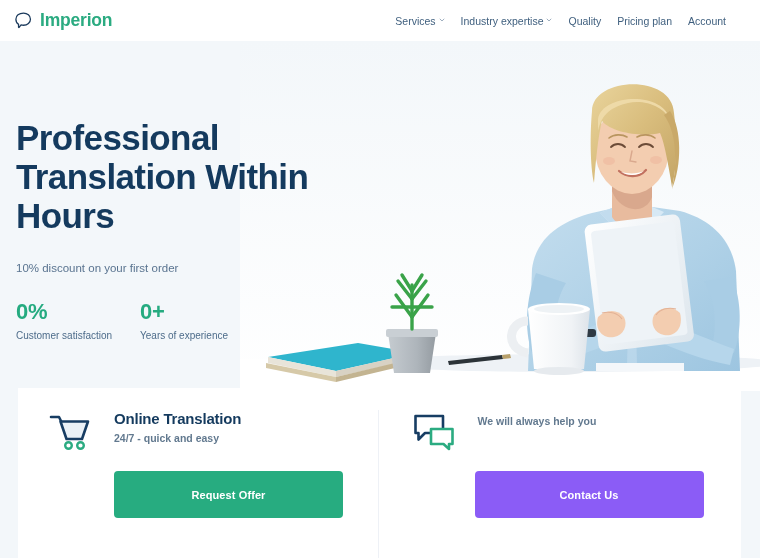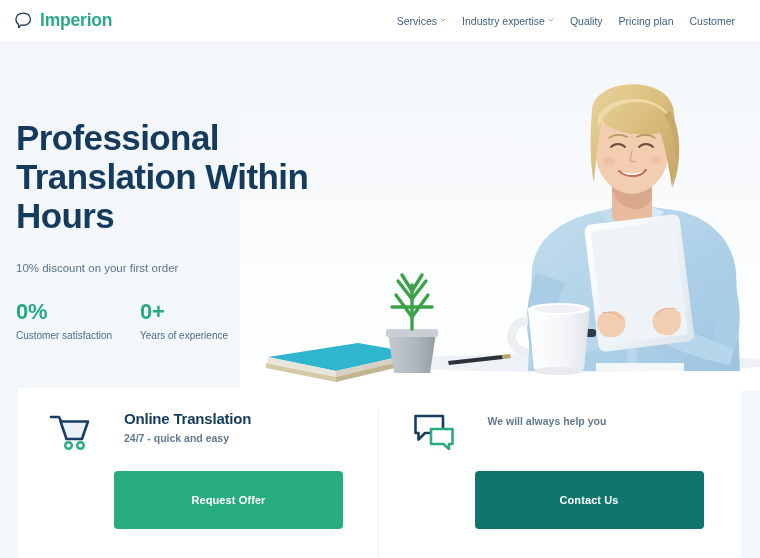--- a/index.html
+++ b/index.html
@@ -16,21 +16,21 @@
     color: #1b3a5c;
     -webkit-font-smoothing: antialiased;
   }
 
   
   .header {
     height: 41px;
     background: #ffffff;
     display: flex;
     align-items: center;
-    padding: 0 25px 0 14px;
+    padding: 0 34px 0 14px;
     position: relative;
     z-index: 20;
   }
 
   .brand {
     display: flex;
     align-items: center;
     gap: 7px;
     cursor: pointer;
   }
@@ -195,21 +195,21 @@
   }
 
   .card + .card {
     border-left: 1px solid #eef1f6;
     padding-left: 33px;
   }
 
   .card-head {
     display: flex;
     align-items: flex-start;
-    gap: 32px;
+    gap: 22px;
   }
 
   .card-icon {
     width: 44px;
     height: 40px;
     flex: none;
     margin-top: 2px;
   }
   .card-icon svg { display: block; }
 
@@ -223,35 +223,35 @@
   .card-desc {
     margin-top: 5px;
     font-size: 10.5px;
     color: #62798f;
     font-weight: bold;
   }
 
   .btn {
     display: block;
     width: 229px;
-    height: 58px;
+    height: 47px;
     border: none;
     border-radius: 4px;
     color: #ffffff;
     font-family: "Liberation Sans", sans-serif;
     font-size: 11px;
     font-weight: 700;
     letter-spacing: 0.1px;
     cursor: pointer;
     margin-top: 19px;
     margin-left: 66px;
   }
 
   .btn-green { background: #27ac80; }
-  .btn-navy  { background: #0f766e; }
+  .btn-navy  { background: #8b5cf6; }
 
   .card + .card .btn { margin-left: 63px; }
 </style>
 </head>
 <body>
 
 <div class="header">
 
   <div class="brand">
     <span class="brand-icon">
@@ -282,21 +282,21 @@
             </svg>
         </span>
       </li>
       <li class="nav-item">
         <span>Quality</span>
       </li>
       <li class="nav-item">
         <span>Pricing plan</span>
       </li>
       <li class="nav-item">
-        <span>Customer</span>
+        <span>Account</span>
       </li>
     </ul>
 
   </nav>
 </div>
 
 <section class="hero">
 
   <div class="hero-photo">
     <svg viewBox="0 0 520 350" preserveAspectRatio="xMaxYMin meet">

